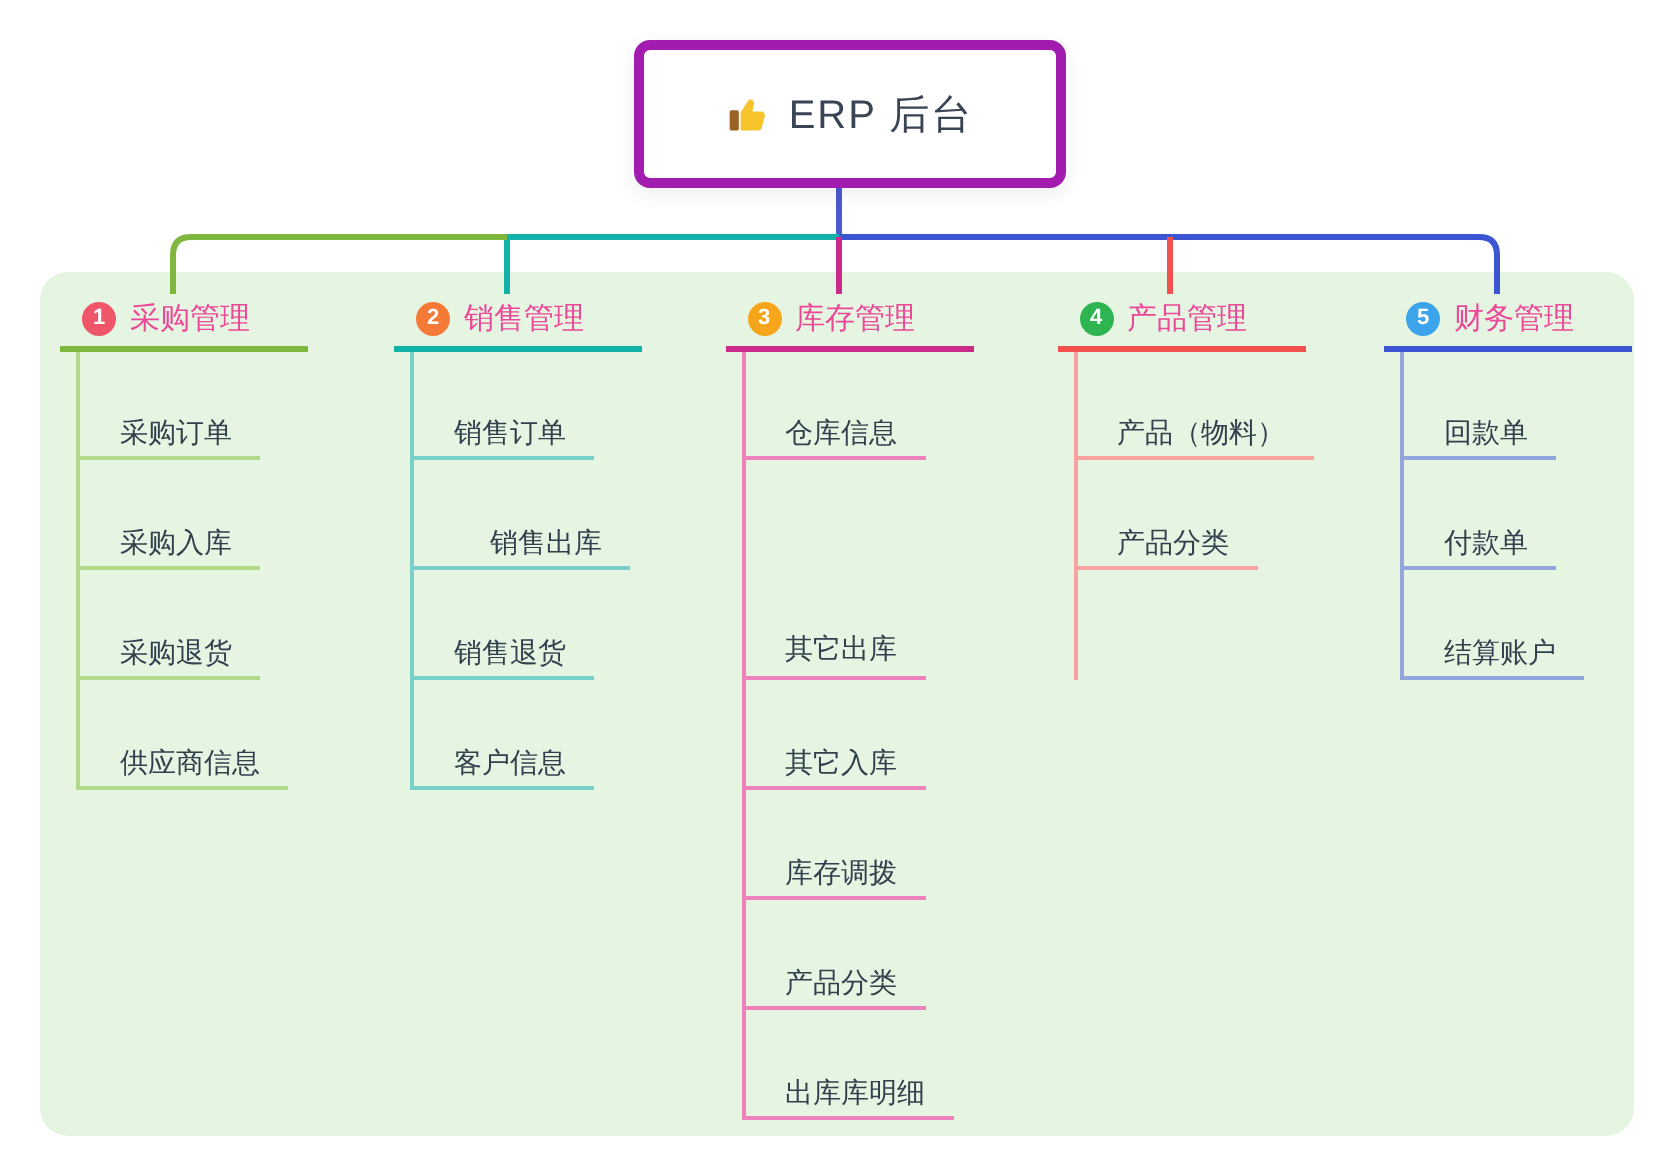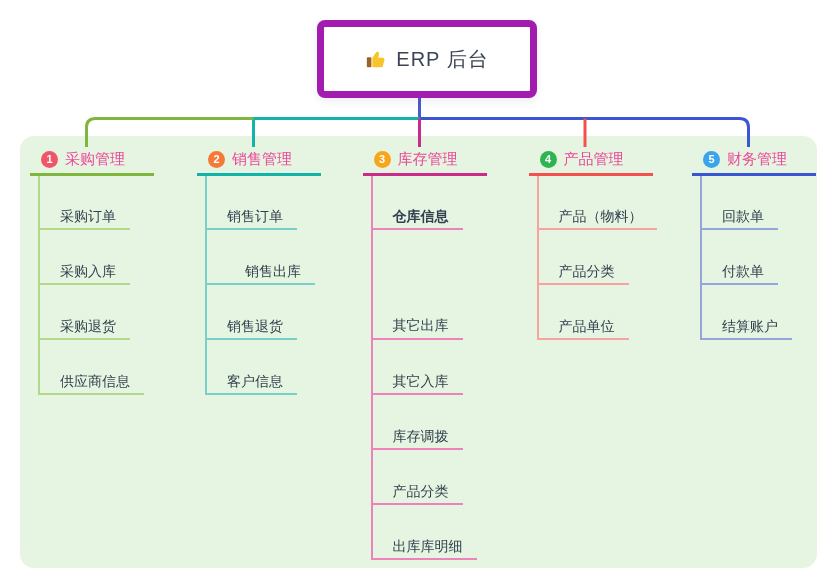--- a/index.html
+++ b/index.html
@@ -8,21 +8,21 @@
     font-family:"Liberation Sans","DejaVu Sans",sans-serif;
   }
   
   #panel{
     position:absolute;left:20px;top:136px;width:797px;height:432px;
     border-radius:14px;
   }
   
   #root-node{
     position:absolute;left:317px;top:20px;width:206px;height:64px;
-    background:#ffffff;border:7px solid #a21caf;border-radius:8px;
+    background:#ffffff;border:5px solid #a21caf;border-radius:8px;
     box-shadow:0 3px 10px rgba(30,40,60,0.08);
     display:flex;align-items:center;justify-content:center;gap:9px;
     font-size:20px;color:#3b4454;font-weight:500;letter-spacing:1px;
   }
   #root-node svg{display:block;}
   
   #connectors{position:absolute;left:0;top:0;width:839px;height:588px;pointer-events:none;}
   #connectors path{fill:none;stroke-width:3;}
   
   .branch-col{position:absolute;top:146px;width:160px;height:422px;}
@@ -92,36 +92,35 @@
         <div class="child-node" style="top: 113px; border-bottom-color: rgb(121, 208, 201); padding-left: 40px;">销售出库</div>
         <div class="child-node" style="top: 168px; border-bottom-color: rgb(121, 208, 201);">销售退货</div>
         <div class="child-node" style="top: 223px; border-bottom-color: rgb(121, 208, 201);">客户信息</div>
       </div>
       <div class="branch-col" style="left: 362.5px;">
         <div class="branch-title" style="border-bottom-color: rgb(204, 42, 139);">
           <span class="badge" style="background: rgb(247, 165, 27);">3</span>
           <span class="branch-label">库存管理</span>
         </div>
         <div class="vline" style="background: rgb(238, 130, 187); height: 384px;"></div>
-        <div class="child-node" style="top: 58px; border-bottom-color: rgb(238, 130, 187); font-weight: bold;">仓库信息</div>
+        <div class="child-node" style="top: 58px; border-bottom-color: rgb(238, 130, 187);">仓库信息</div>
         <div class="child-node" style="top: 168px; border-bottom-color: rgb(238, 130, 187); font-family: Liberation Serif, serif;">其它出库</div>
         <div class="child-node" style="top: 223px; border-bottom-color: rgb(238, 130, 187);">其它入库</div>
         <div class="child-node" style="top: 278px; border-bottom-color: rgb(238, 130, 187);">库存调拨</div>
         <div class="child-node" style="top: 333px; border-bottom-color: rgb(238, 130, 187);">产品分类</div>
         <div class="child-node" style="top: 388px; border-bottom-color: rgb(238, 130, 187);">出库库明细</div>
       </div>
       <div class="branch-col" style="left: 528.5px;">
         <div class="branch-title" style="border-bottom-color: rgb(244, 80, 78);">
           <span class="badge" style="background: rgb(46, 181, 81);">4</span>
           <span class="branch-label">产品管理</span>
         </div>
         <div class="vline" style="background: rgb(249, 163, 160); height: 164px;"></div>
         <div class="child-node" style="top: 58px; border-bottom-color: rgb(249, 163, 160);">产品（物料）</div>
         <div class="child-node" style="top: 113px; border-bottom-color: rgb(249, 163, 160);">产品分类</div>
-        <div class="child-node" style="top: 168px; border-bottom-color: rgb(249, 163, 160);">产品单位</div>
       </div>
       <div class="branch-col" style="left: 692px;">
         <div class="branch-title" style="border-bottom-color: rgb(60, 85, 210);">
           <span class="badge" style="background: rgb(59, 164, 234);">5</span>
           <span class="branch-label">财务管理</span>
         </div>
         <div class="vline" style="background: rgb(147, 167, 221); height: 164px;"></div>
         <div class="child-node" style="top: 58px; border-bottom-color: rgb(147, 167, 221);">回款单</div>
         <div class="child-node" style="top: 113px; border-bottom-color: rgb(147, 167, 221); padding-left: 22px;">付款单</div>
         <div class="child-node" style="top: 168px; border-bottom-color: rgb(147, 167, 221);">结算账户</div>

